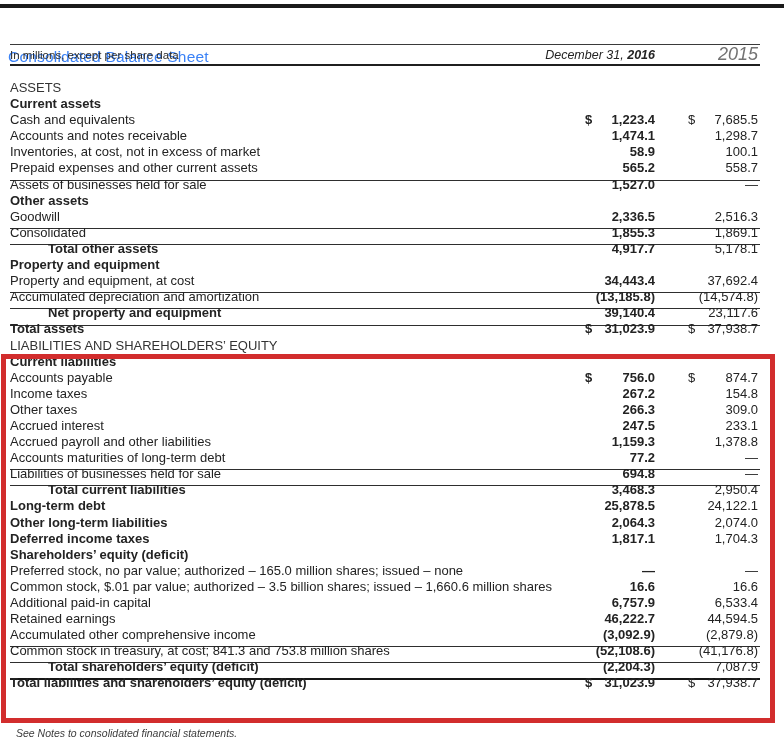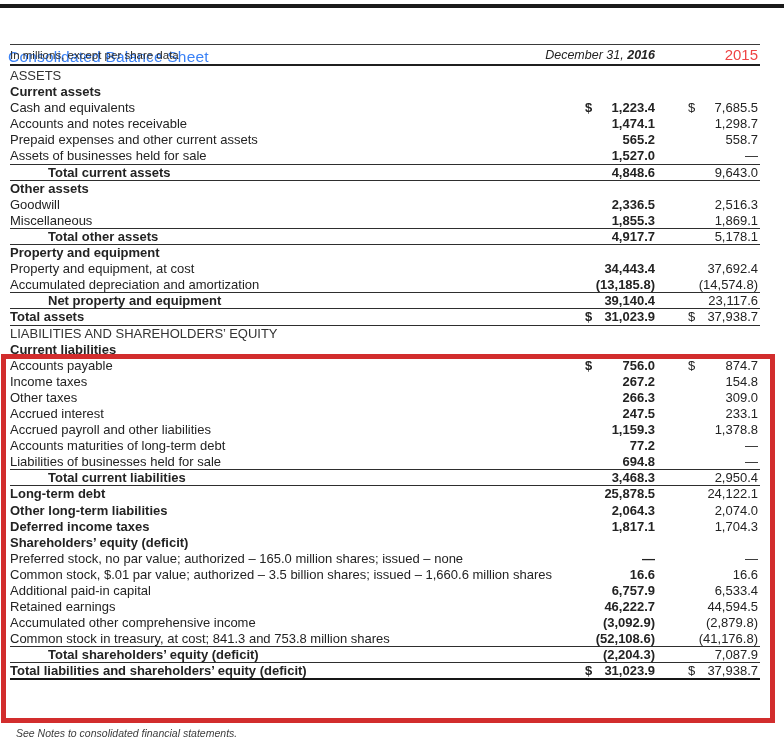--- a/index.html
+++ b/index.html
@@ -13,25 +13,25 @@
 
   .head-band {
     position:absolute; top:44px; left:10px; width:750px; height:22px;
     border-top:1.5px solid #3a3a3a; border-bottom:2.5px solid #1f1f1f;
     display:flex; align-items:center; white-space:nowrap;
   }
   .unit-note { font-size:11.5px; color:#2c2c2c; }
   .date-group { margin-left:auto; font-style:italic; font-size:12.5px; color:#242424; }
   .date-group .yr { font-weight:bold;text-align:right; }
   .h2015 { width:70px; margin-left:33px; margin-right:2px; text-align:right;
-           font-size:15px; color:#ef4444; }
+           font-style:italic; font-size:18px; color:#737373; }
 
   .rows { position:absolute; top:68px; left:10px; width:750px; font-size:13px; }
   .row { display:flex; height:16.1px; line-height:16.1px; white-space:nowrap; align-items:baseline; }
-  .label { flex:1 1 auto; overflow:visible; color:#232323; }
+  .label { flex:1 1 auto; overflow:visible; color:#232323;margin-top:12px; }
   .caps { color:#333333; }
   .b { font-weight:bold; }
   .ind { padding-left:38px; }
   .u { border-bottom:1.4px solid #2e2e2e; }
   .uthick { border-bottom:2.6px solid #161616; }
 
   .cell { display:flex; align-items:baseline; }
   .c1 { width:70px; }
   .c2 { width:70px; margin-left:33px; margin-right:2px; }
   .dollar { margin-right:auto; }
@@ -79,60 +79,60 @@
     <div class="row">
       <span class="label">Accounts and notes receivable</span>
       <span class="cell c1">
         <span class="val vb">1,474.1</span>
       </span>
       <span class="cell c2">
         <span class="val">1,298.7</span>
       </span>
     </div>
     <div class="row">
+      <span class="label">Inventories, at cost, not in excess of market</span>
+      <span class="cell c1">
+        <span class="val vb">58.9</span>
+      </span>
+      <span class="cell c2">
+        <span class="val">100.1</span>
+      </span>
+    </div>
+    <div class="row">
       <span class="label">Prepaid expenses and other current assets</span>
       <span class="cell c1">
         <span class="val vb">565.2</span>
       </span>
       <span class="cell c2">
         <span class="val">558.7</span>
       </span>
     </div>
     <div class="row u">
       <span class="label">Assets of businesses held for sale</span>
       <span class="cell c1">
         <span class="val vb">1,527.0</span>
       </span>
       <span class="cell c2">
         <span class="val">—</span>
       </span>
     </div>
-    <div class="row u">
-      <span class="label b ind">Total current assets</span>
-      <span class="cell c1">
-        <span class="val vb">4,848.6</span>
-      </span>
-      <span class="cell c2">
-        <span class="val">9,643.0</span>
-      </span>
-    </div>
     <div class="row">
       <span class="label b">Other assets</span>
     </div>
     <div class="row">
       <span class="label">Goodwill</span>
       <span class="cell c1">
         <span class="val vb">2,336.5</span>
       </span>
       <span class="cell c2">
         <span class="val">2,516.3</span>
       </span>
     </div>
     <div class="row u">
-      <span class="label">Miscellaneous</span>
+      <span class="label">Consolidated</span>
       <span class="cell c1">
         <span class="val vb">1,855.3</span>
       </span>
       <span class="cell c2">
         <span class="val">1,869.1</span>
       </span>
     </div>
     <div class="row u">
       <span class="label b ind">Total other assets</span>
       <span class="cell c1">

